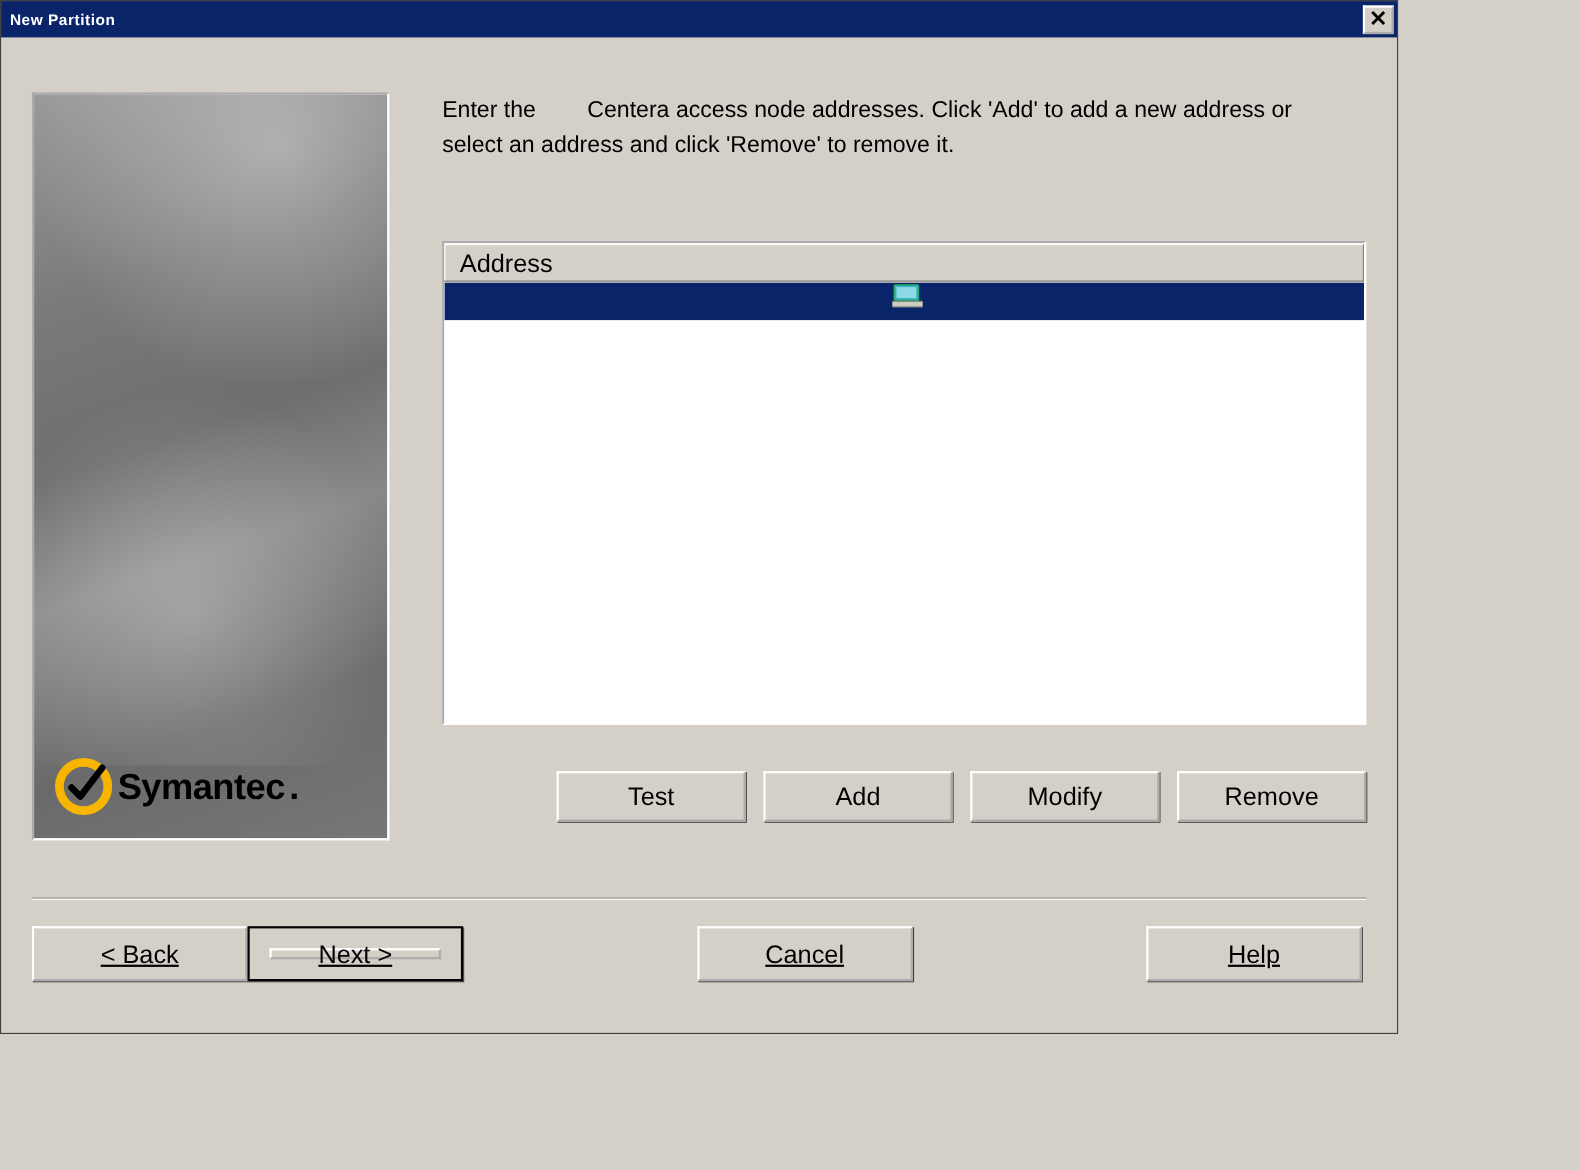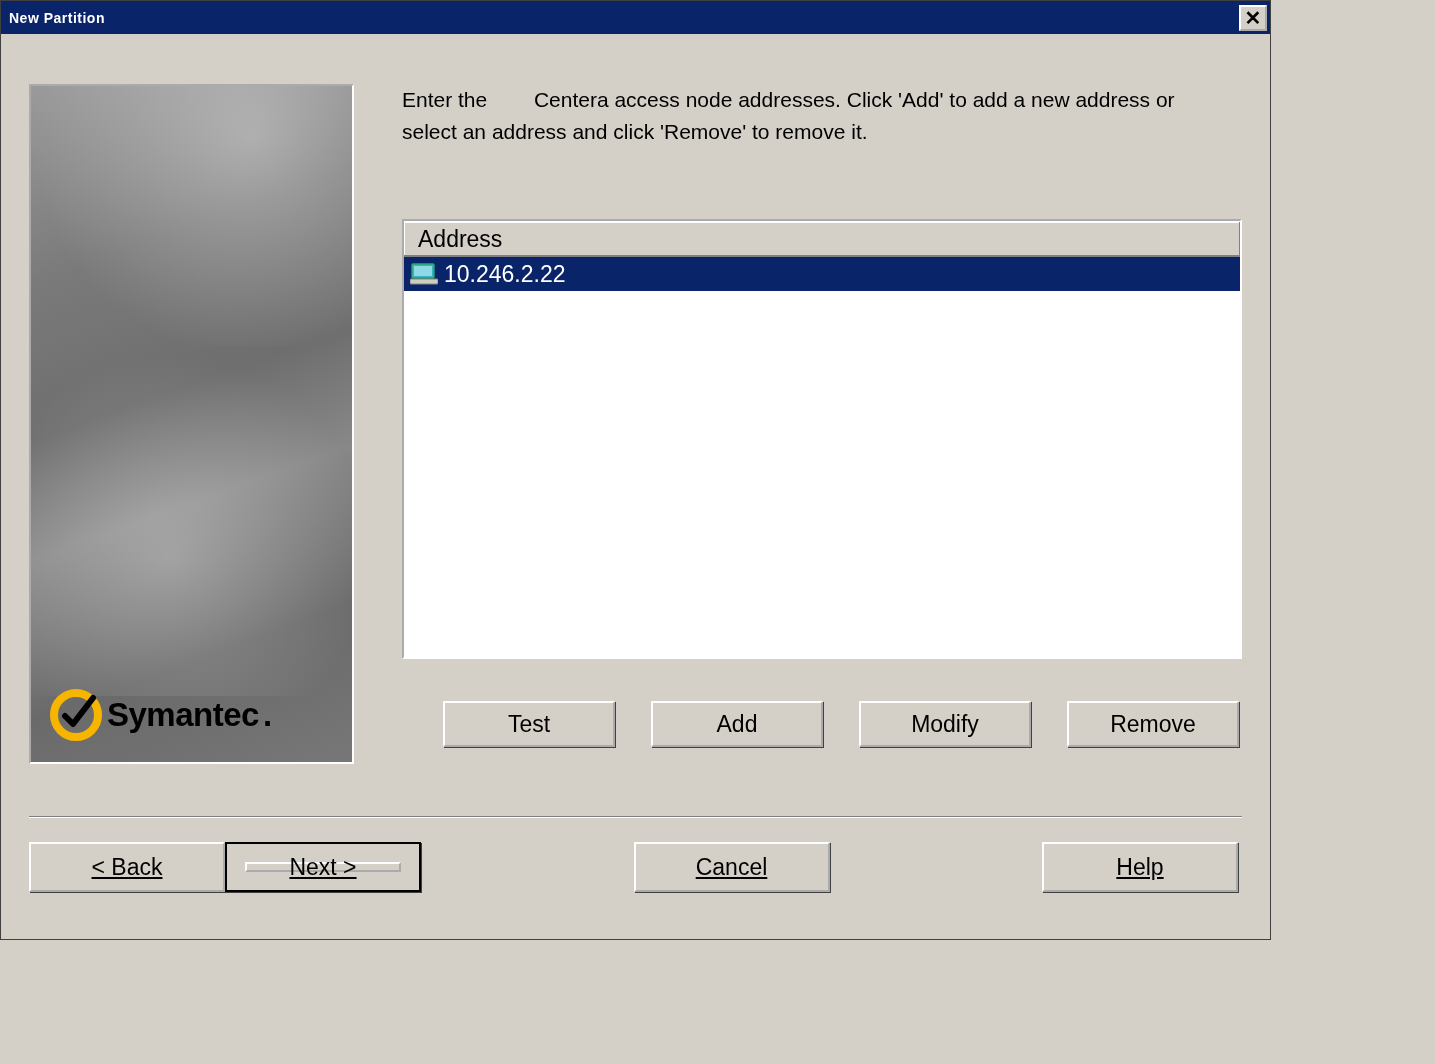--- a/index.html
+++ b/index.html
@@ -132,27 +132,28 @@
     align-items: center;
     gap: 6px;
     height: 34px;
     padding-left: 6px;
     font-size: 23px;
     cursor: default;
   }
   .list-row.selected {
     background: #0a246a;
     color: #fff;
+    flex-direction: column;
   }
   .row-icon svg { display: block; }
   .action-row {
     margin-top: 42px;
     display: flex;
-    gap: 36px;
-    justify-content: center;
+    gap: 16px;
+    justify-content: flex-end;
     padding-left: 38px;
   }
   .btn {
     min-width: 172px;
     height: 46px;
     background: #d4d0c8;
     border: 2px outset #fff;
     font-size: 23px;
     font-family: inherit;
     color: #000;

